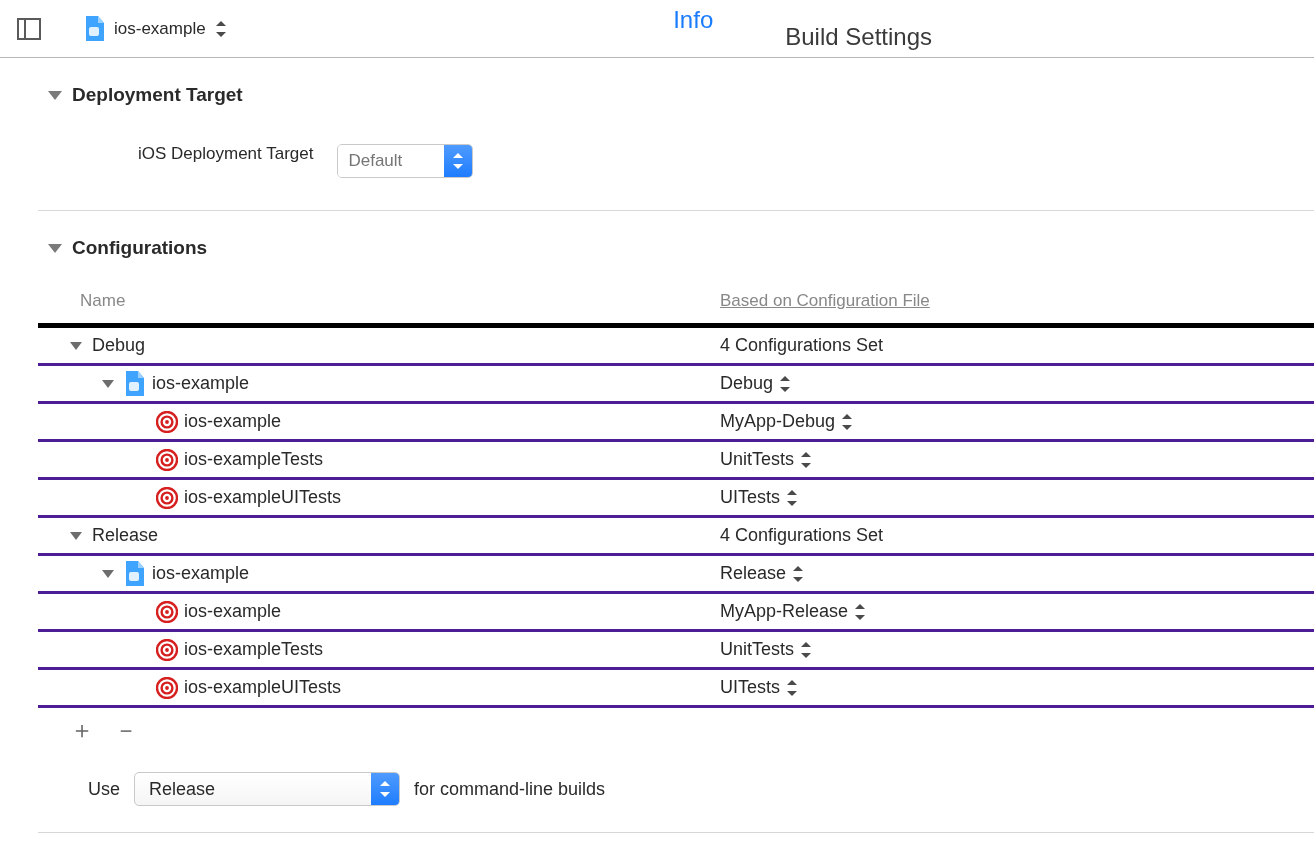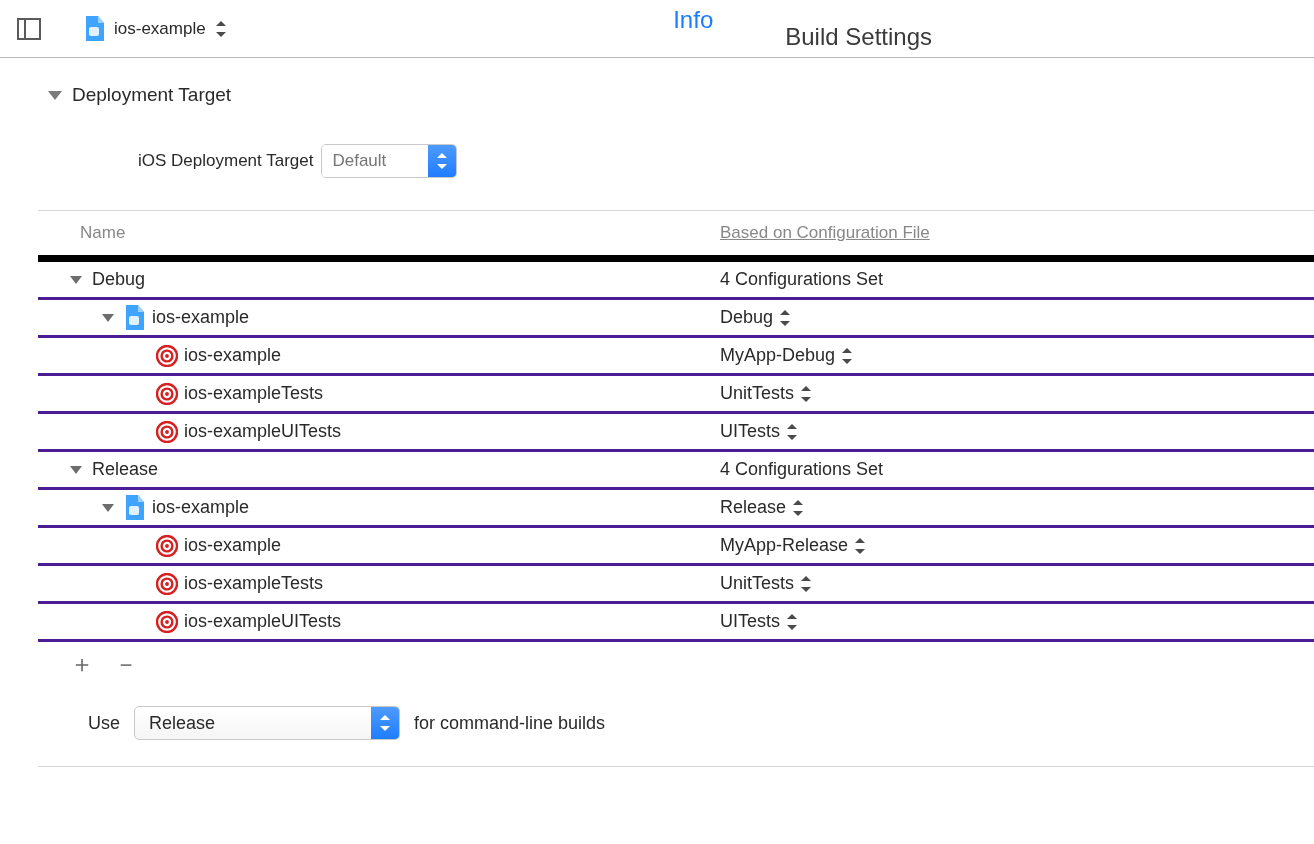--- a/index.html
+++ b/index.html
@@ -59,27 +59,27 @@
   display: flex; align-items: center; gap: 10px;
   padding: 26px 0 20px 10px;
 }
 .disclosure {
   width: 0; height: 0;
   border-left: 7px solid transparent;
   border-right: 7px solid transparent;
   border-top: 9px solid #7a7a7a;
 }
 .section-title {
-  font-weight: 400;
+  font-weight: 700;
   font-size: 19px;
 }
 .deploy-row {
-  display: flex; align-items: center;
+  display: flex; align-items: flex-start;
   padding: 18px 0 32px 100px;
-  gap: 8px;
+  gap: 24px;
 }
 .combo {
   display: flex; align-items: center;
   border: 1px solid #c9c9c9;
   border-radius: 5px;
   height: 34px;
   overflow: hidden;
 }
 .combo input {
   border: none; outline: none;
@@ -90,21 +90,21 @@
   width: 28px; height: 100%;
   background: linear-gradient(180deg,#4f9bff,#1f7dff);
   display: flex; align-items: center; justify-content: center;
 }
 .combo-btn svg { display: block; }
 
 .cfg-table .table-header {
   display: flex;
   padding: 12px 0 12px 42px;
   color: #888; font-size: 17px;
-  border-bottom: 7px solid #000000;
+  border-bottom: 5px solid #000000;
 }
 .col-name { width: 640px; }
 .col-file { flex: 1; text-decoration: underline; }
 
 .row {
   display: flex; align-items: center;
   height: 38px;
   border-bottom: 3px solid #4c1d95;
 }
 .row .name-cell { display: flex; align-items: center; gap: 6px; }
@@ -222,20 +222,24 @@
         <div class="combo-btn">
           <svg viewBox="0 0 12 16" width="12" height="16">
               <use href="#stepper-white"></use>
             </svg>
         </div>
       </div>
     </div>
   </div>
 
   <div class="section" style="border-bottom:none">
+    <div class="section-header">
+      <div class="disclosure"></div>
+      <div class="section-title">Configurations</div>
+    </div>
 
     <div class="cfg-table">
       <div class="table-header">
         <div class="col-name">Name</div>
         <div class="col-file">Based on Configuration File</div>
       </div>
 
       <div class="row indent-0">
         <div class="name-cell">
             <div class="tri"></div>

